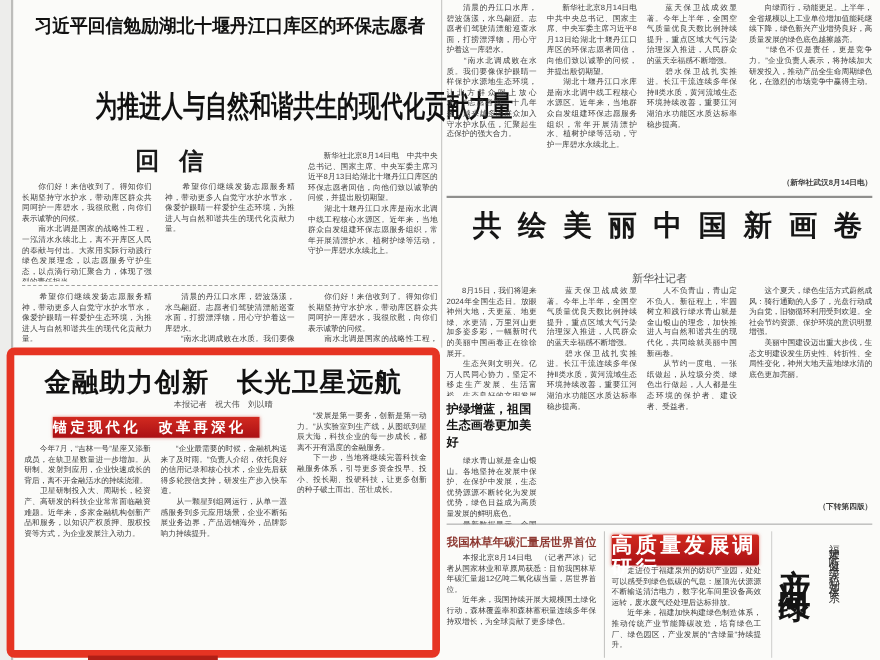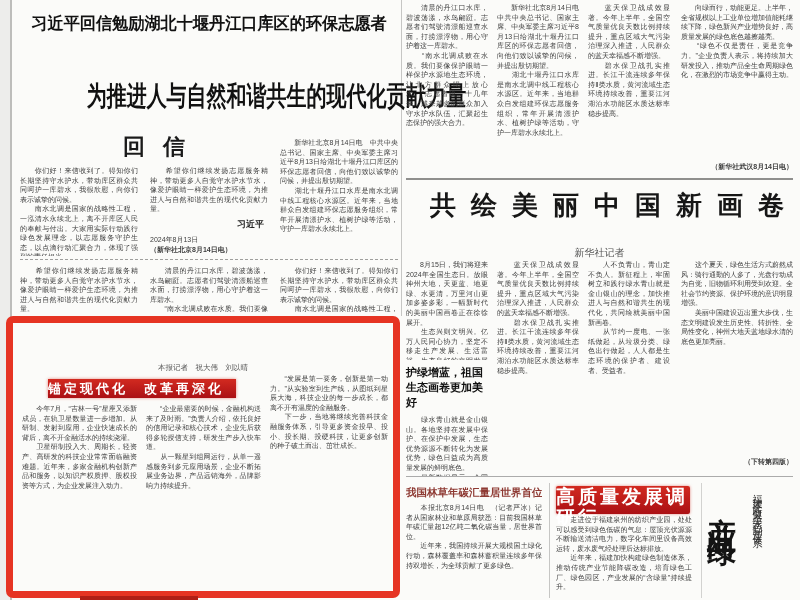--- a/index.html
+++ b/index.html
@@ -36,25 +36,20 @@
   </div>
   <div class="abs center" style="left:20px;top:78px;width:378px;">
     <span class="black-head squeeze" style="font-size:27px;transform:scaleX(0.74);">为推进人与自然和谐共生的现代化贡献力量</span>
   </div>
 
   <div class="abs center serif" style="left:20px;top:132px;width:250px;font-size:22px;font-weight:bold;letter-spacing:18px;padding-left:18px;color:#1a1a1a;">回信</div>
   <div class="abs tiny" style="left:20px;top:166px;width:118px;height:90px;">　　你们好！来信收到了。得知你们长期坚持守水护水，带动库区群众共同呵护一库碧水，我很欣慰，向你们表示诚挚的问候。
 　　南水北调是国家的战略性工程，一泓清水永续北上，离不开库区人民的奉献与付出。大家用实际行动践行绿色发展理念，以志愿服务守护生态，以点滴行动汇聚合力，体现了强烈的责任担当。</div>
   <div class="abs tiny" style="left:150px;top:166px;width:118px;height:48px;">　　希望你们继续发扬志愿服务精神，带动更多人自觉守水护水节水，像爱护眼睛一样爱护生态环境，为推进人与自然和谐共生的现代化贡献力量。
 　　祝大家身体健康、工作顺利、生活幸福。</div>
-  <div class="abs" style="left:150px;top:218px;width:114px;text-align:right;">
-    <div style="font-size:9px;font-weight:bold;color:#222;margin-bottom:4px;">习近平</div>
-    <div class="tiny" style="height:10px;">2024年8月13日</div>
-    <div class="tiny tiny-bold" style="height:10px;">（新华社北京8月14日电）</div>
-  </div>
   <div class="abs tiny" style="left:280px;top:138px;width:118px;height:118px;">　　新华社北京8月14日电　中共中央总书记、国家主席、中央军委主席习近平8月13日给湖北十堰丹江口库区的环保志愿者回信，向他们致以诚挚的问候，并提出殷切期望。
 　　湖北十堰丹江口水库是南水北调中线工程核心水源区。近年来，当地群众自发组建环保志愿服务组织，常年开展清漂护水、植树护绿等活动，守护一库碧水永续北上。</div>
   <div class="abs dashed" style="left:20px;top:259px;width:378px;height:0;"></div>
   <div class="abs tiny" style="left:20px;top:266px;width:118px;height:46px;">　　希望你们继续发扬志愿服务精神，带动更多人自觉守水护水节水，像爱护眼睛一样爱护生态环境，为推进人与自然和谐共生的现代化贡献力量。
 　　祝大家身体健康、工作顺利、生活幸福。</div>
   <div class="abs tiny" style="left:150px;top:266px;width:118px;height:46px;">　　清晨的丹江口水库，碧波荡漾，水鸟翩跹。志愿者们驾驶清漂船巡查水面，打捞漂浮物，用心守护着这一库碧水。
 　　“南水北调成败在水质。我们要像保护眼睛一样保护水源地生态环境，让北方群众喝上放心水。”志愿者说。十几年来，越来越多的群众加入守水护水队伍，汇聚起生态保护的强大合力。</div>
   <div class="abs tiny" style="left:280px;top:266px;width:118px;height:46px;">　　你们好！来信收到了。得知你们长期坚持守水护水，带动库区群众共同呵护一库碧水，我很欣慰，向你们表示诚挚的问候。
 　　南水北调是国家的战略性工程，一泓清水永续北上，离不开库区人民的奉献与付出。大家用实际行动践行绿色发展理念，以志愿服务守护生态，以点滴行动汇聚合力，体现了强烈的责任担当。</div>
 
@@ -93,20 +88,23 @@
   <div class="abs vline" style="left:549px;top:483px;height:115px;"></div>
 
   <div class="abs red-banner" style="left:556px;top:486px;width:134px;height:28px;font-size:19px;line-height:21px;border-radius:2px;">高质量发展调研行</div>
   <div class="abs tiny" style="left:556px;top:515px;width:136px;height:83px;">　　走进位于福建泉州的纺织产业园，处处可以感受到绿色低碳的气息：屋顶光伏源源不断输送清洁电力，数字化车间里设备高效运转，废水废气经处理后达标排放。
 　　近年来，福建加快构建绿色制造体系，推动传统产业节能降碳改造，培育绿色工厂、绿色园区，产业发展的“含绿量”持续提升。</div>
   <div class="abs vline" style="left:701px;top:483px;height:115px;background:#d2d2d0;"></div>
   <div class="abs vert" style="left:706px;top:494px;width:36px;height:106px;font-size:29px;font-weight:900;color:#141414;letter-spacing:7px;">产业向绿</div>
   <div class="abs vert" style="left:748px;top:486px;width:16px;height:112px;font-size:10px;color:#2c2c2c;letter-spacing:4px;">福建不断健全绿色制造体系</div>
 
   <div class="abs highlight-box" style="left:6px;top:316px;width:380px;height:268px;"></div>
+  <div class="abs center" style="left:20px;top:331px;width:366px;z-index:6;">
+    <span class="black-head" style="font-size:24px;letter-spacing:1px;">金融助力创新　长光卫星远航</span>
+  </div>
   <div class="abs center" style="left:20px;top:363px;width:366px;font-size:7.5px;color:#555;z-index:6;">本报记者　祝大伟　刘以晴</div>
   <div class="abs red-banner" style="left:48px;top:379px;width:188px;height:19px;font-size:13px;line-height:19px;z-index:6;">锚定现代化　改革再深化</div>
   <div class="abs tiny" style="left:22px;top:404px;width:115px;height:178px;z-index:6;">　　今年7月，“吉林一号”星座又添新成员，在轨卫星数量进一步增加。从研制、发射到应用，企业快速成长的背后，离不开金融活水的持续浇灌。
 　　卫星研制投入大、周期长，轻资产、高研发的科技企业常常面临融资难题。近年来，多家金融机构创新产品和服务，以知识产权质押、股权投资等方式，为企业发展注入动力。</div>
   <div class="abs tiny" style="left:146px;top:404px;width:115px;height:178px;z-index:6;">　　“企业最需要的时候，金融机构送来了及时雨。”负责人介绍，依托良好的信用记录和核心技术，企业先后获得多轮授信支持，研发生产步入快车道。
 　　从一颗星到组网运行，从单一遥感服务到多元应用场景，企业不断拓展业务边界，产品远销海外，品牌影响力持续提升。</div>
   <div class="abs tiny" style="left:270px;top:374px;width:118px;height:208px;z-index:6;">　　“发展是第一要务，创新是第一动力。”从实验室到生产线，从图纸到星辰大海，科技企业的每一步成长，都离不开有温度的金融服务。
 　　下一步，当地将继续完善科技金融服务体系，引导更多资金投早、投小、投长期、投硬科技，让更多创新的种子破土而出、茁壮成长。</div>
   <div class="abs" style="left:80px;top:596px;width:118px;height:4px;background:#b01f16;z-index:6;"></div>
 </div>

